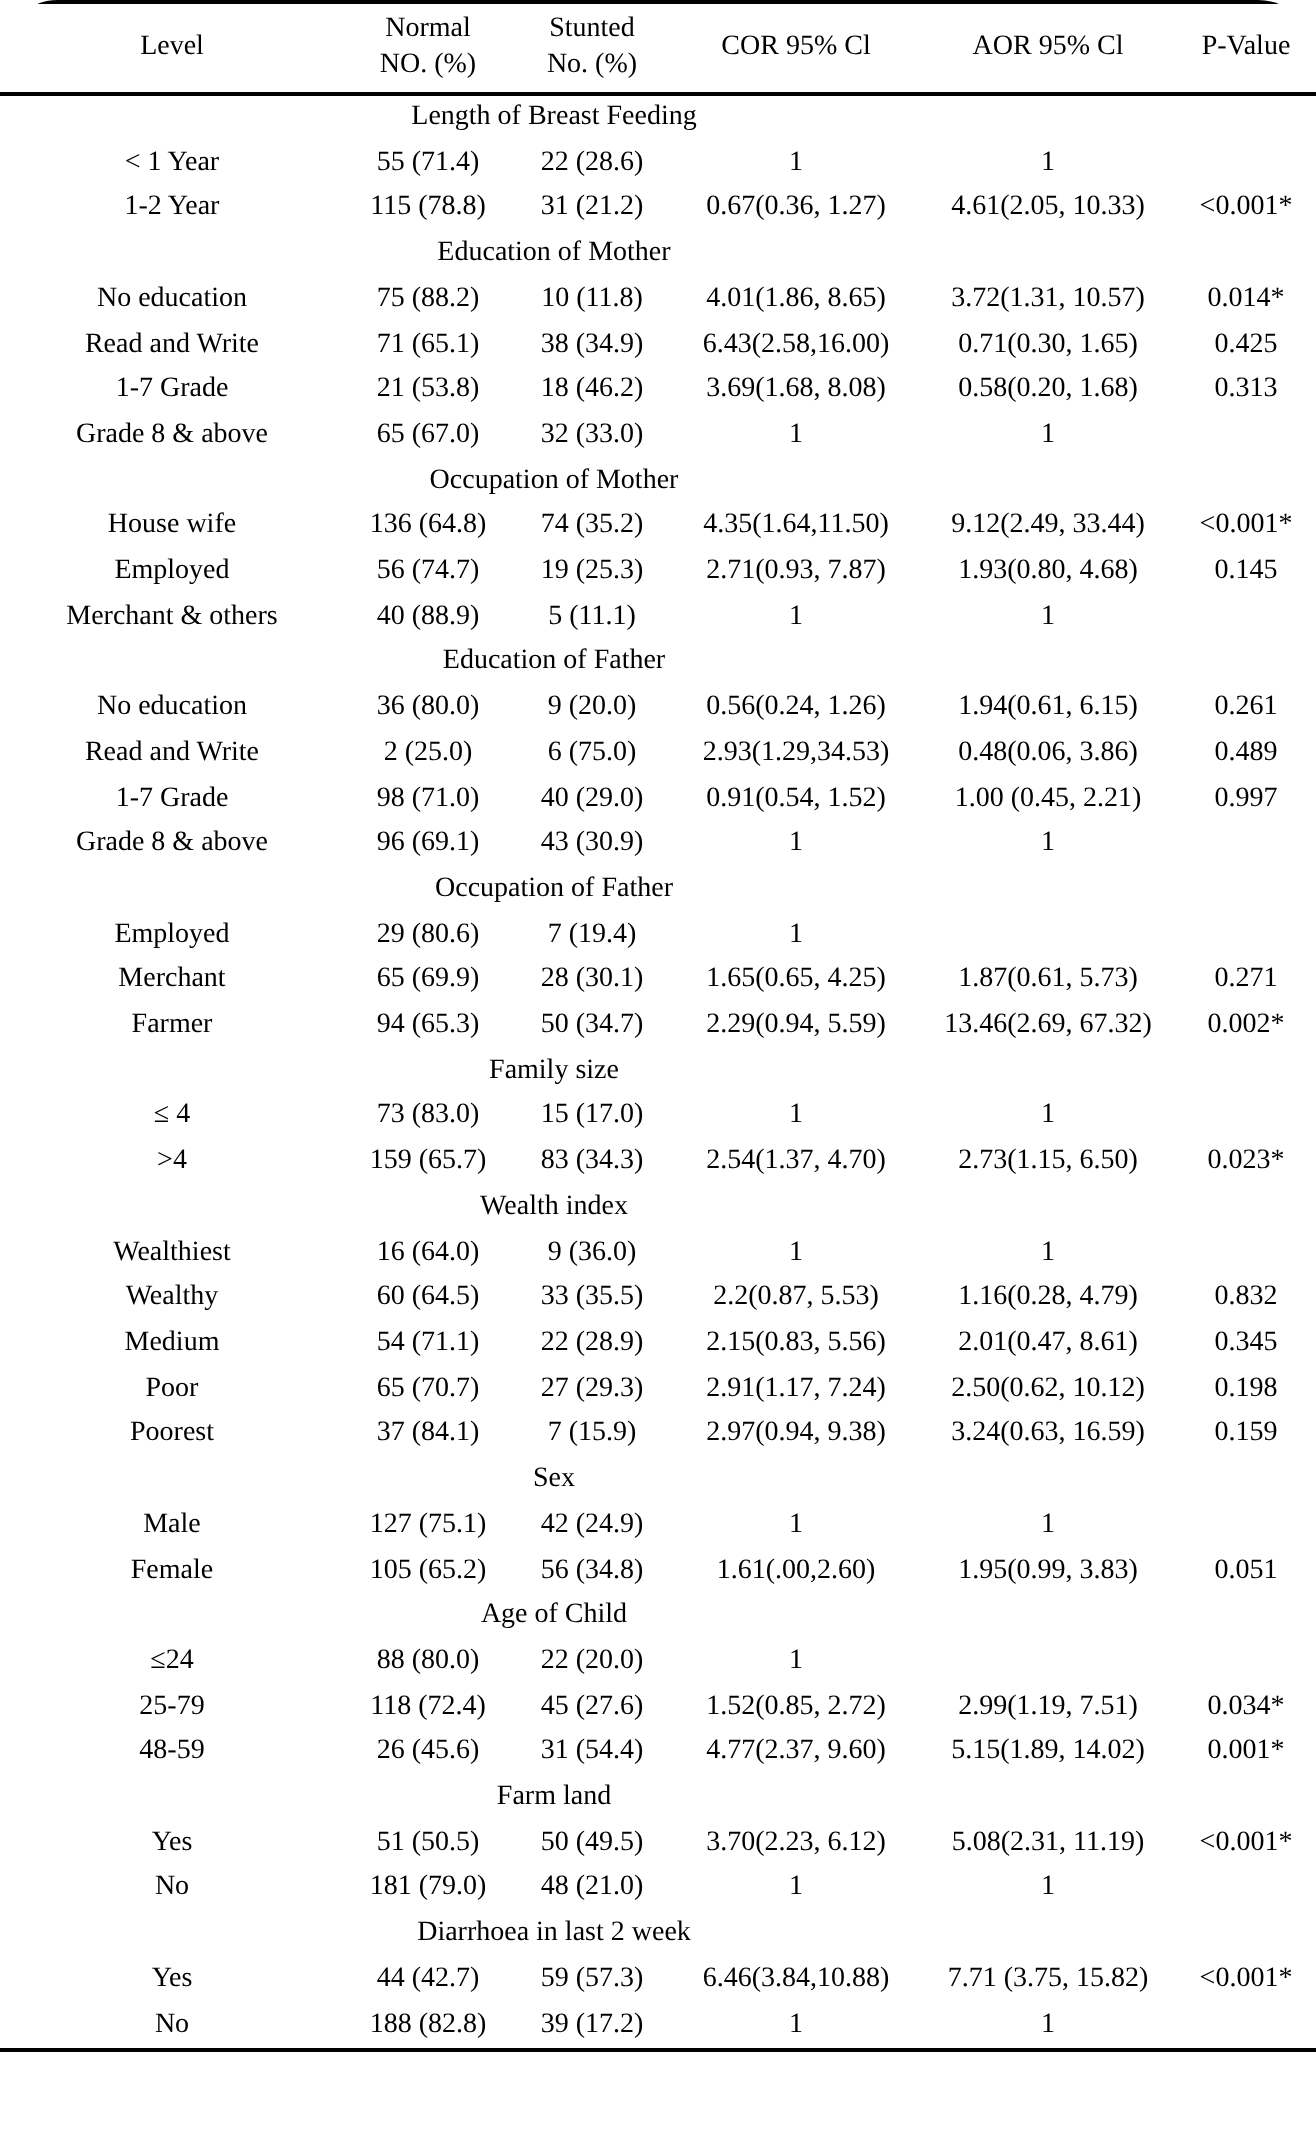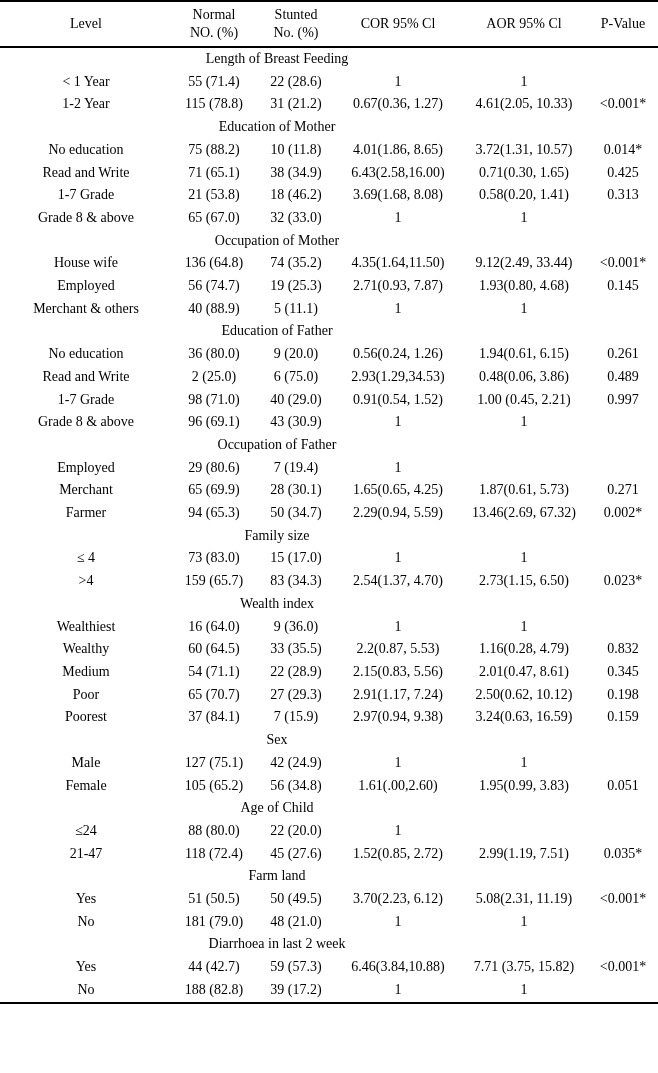--- a/index.html
+++ b/index.html
@@ -4,20 +4,21 @@
 <style>
   html, body { margin: 0; padding: 0; background: #ffffff; }
   .page {
     width: 658px;
     height: 1073px;
     background: #ffffff;
     color: #000000;
     font-family: "Liberation Serif", "DejaVu Serif", serif;
     overflow: hidden;
     box-sizing: border-box;
+    border-radius: 29px;
   }
   table.stats {
     width: 658px;
     border-collapse: collapse;
     table-layout: fixed;
     border-top: 2.5px solid #000000;
     border-bottom: 2px solid #000000;
   }
   thead tr { border-bottom: 2px solid #000000; }
   th, td {
@@ -102,21 +103,21 @@
           <td>38 (34.9)</td>
           <td>6.43(2.58,16.00)</td>
           <td>0.71(0.30, 1.65)</td>
           <td>0.425</td>
         </tr>
         <tr>
           <td>1-7 Grade</td>
           <td>21 (53.8)</td>
           <td>18 (46.2)</td>
           <td>3.69(1.68, 8.08)</td>
-          <td>0.58(0.20, 1.41)</td>
+          <td>0.58(0.20, 1.68)</td>
           <td>0.313</td>
         </tr>
         <tr>
           <td>Grade 8 &amp; above</td>
           <td>65 (67.0)</td>
           <td>32 (33.0)</td>
           <td>1</td>
           <td>1</td>
           <td></td>
         </tr>
@@ -295,26 +296,34 @@
         </tr>
         <tr>
           <td>≤24</td>
           <td>88 (80.0)</td>
           <td>22 (20.0)</td>
           <td>1</td>
           <td></td>
           <td></td>
         </tr>
         <tr>
-          <td>21-47</td>
+          <td>25-79</td>
           <td>118 (72.4)</td>
           <td>45 (27.6)</td>
           <td>1.52(0.85, 2.72)</td>
           <td>2.99(1.19, 7.51)</td>
-          <td>0.035*</td>
+          <td>0.034*</td>
+        </tr>
+        <tr>
+          <td>48-59</td>
+          <td>26 (45.6)</td>
+          <td>31 (54.4)</td>
+          <td>4.77(2.37, 9.60)</td>
+          <td>5.15(1.89, 14.02)</td>
+          <td>0.001*</td>
         </tr>
         <tr>
           <td colspan="6" class="section-title">Farm land</td>
         </tr>
         <tr>
           <td>Yes</td>
           <td>51 (50.5)</td>
           <td>50 (49.5)</td>
           <td>3.70(2.23, 6.12)</td>
           <td>5.08(2.31, 11.19)</td>

